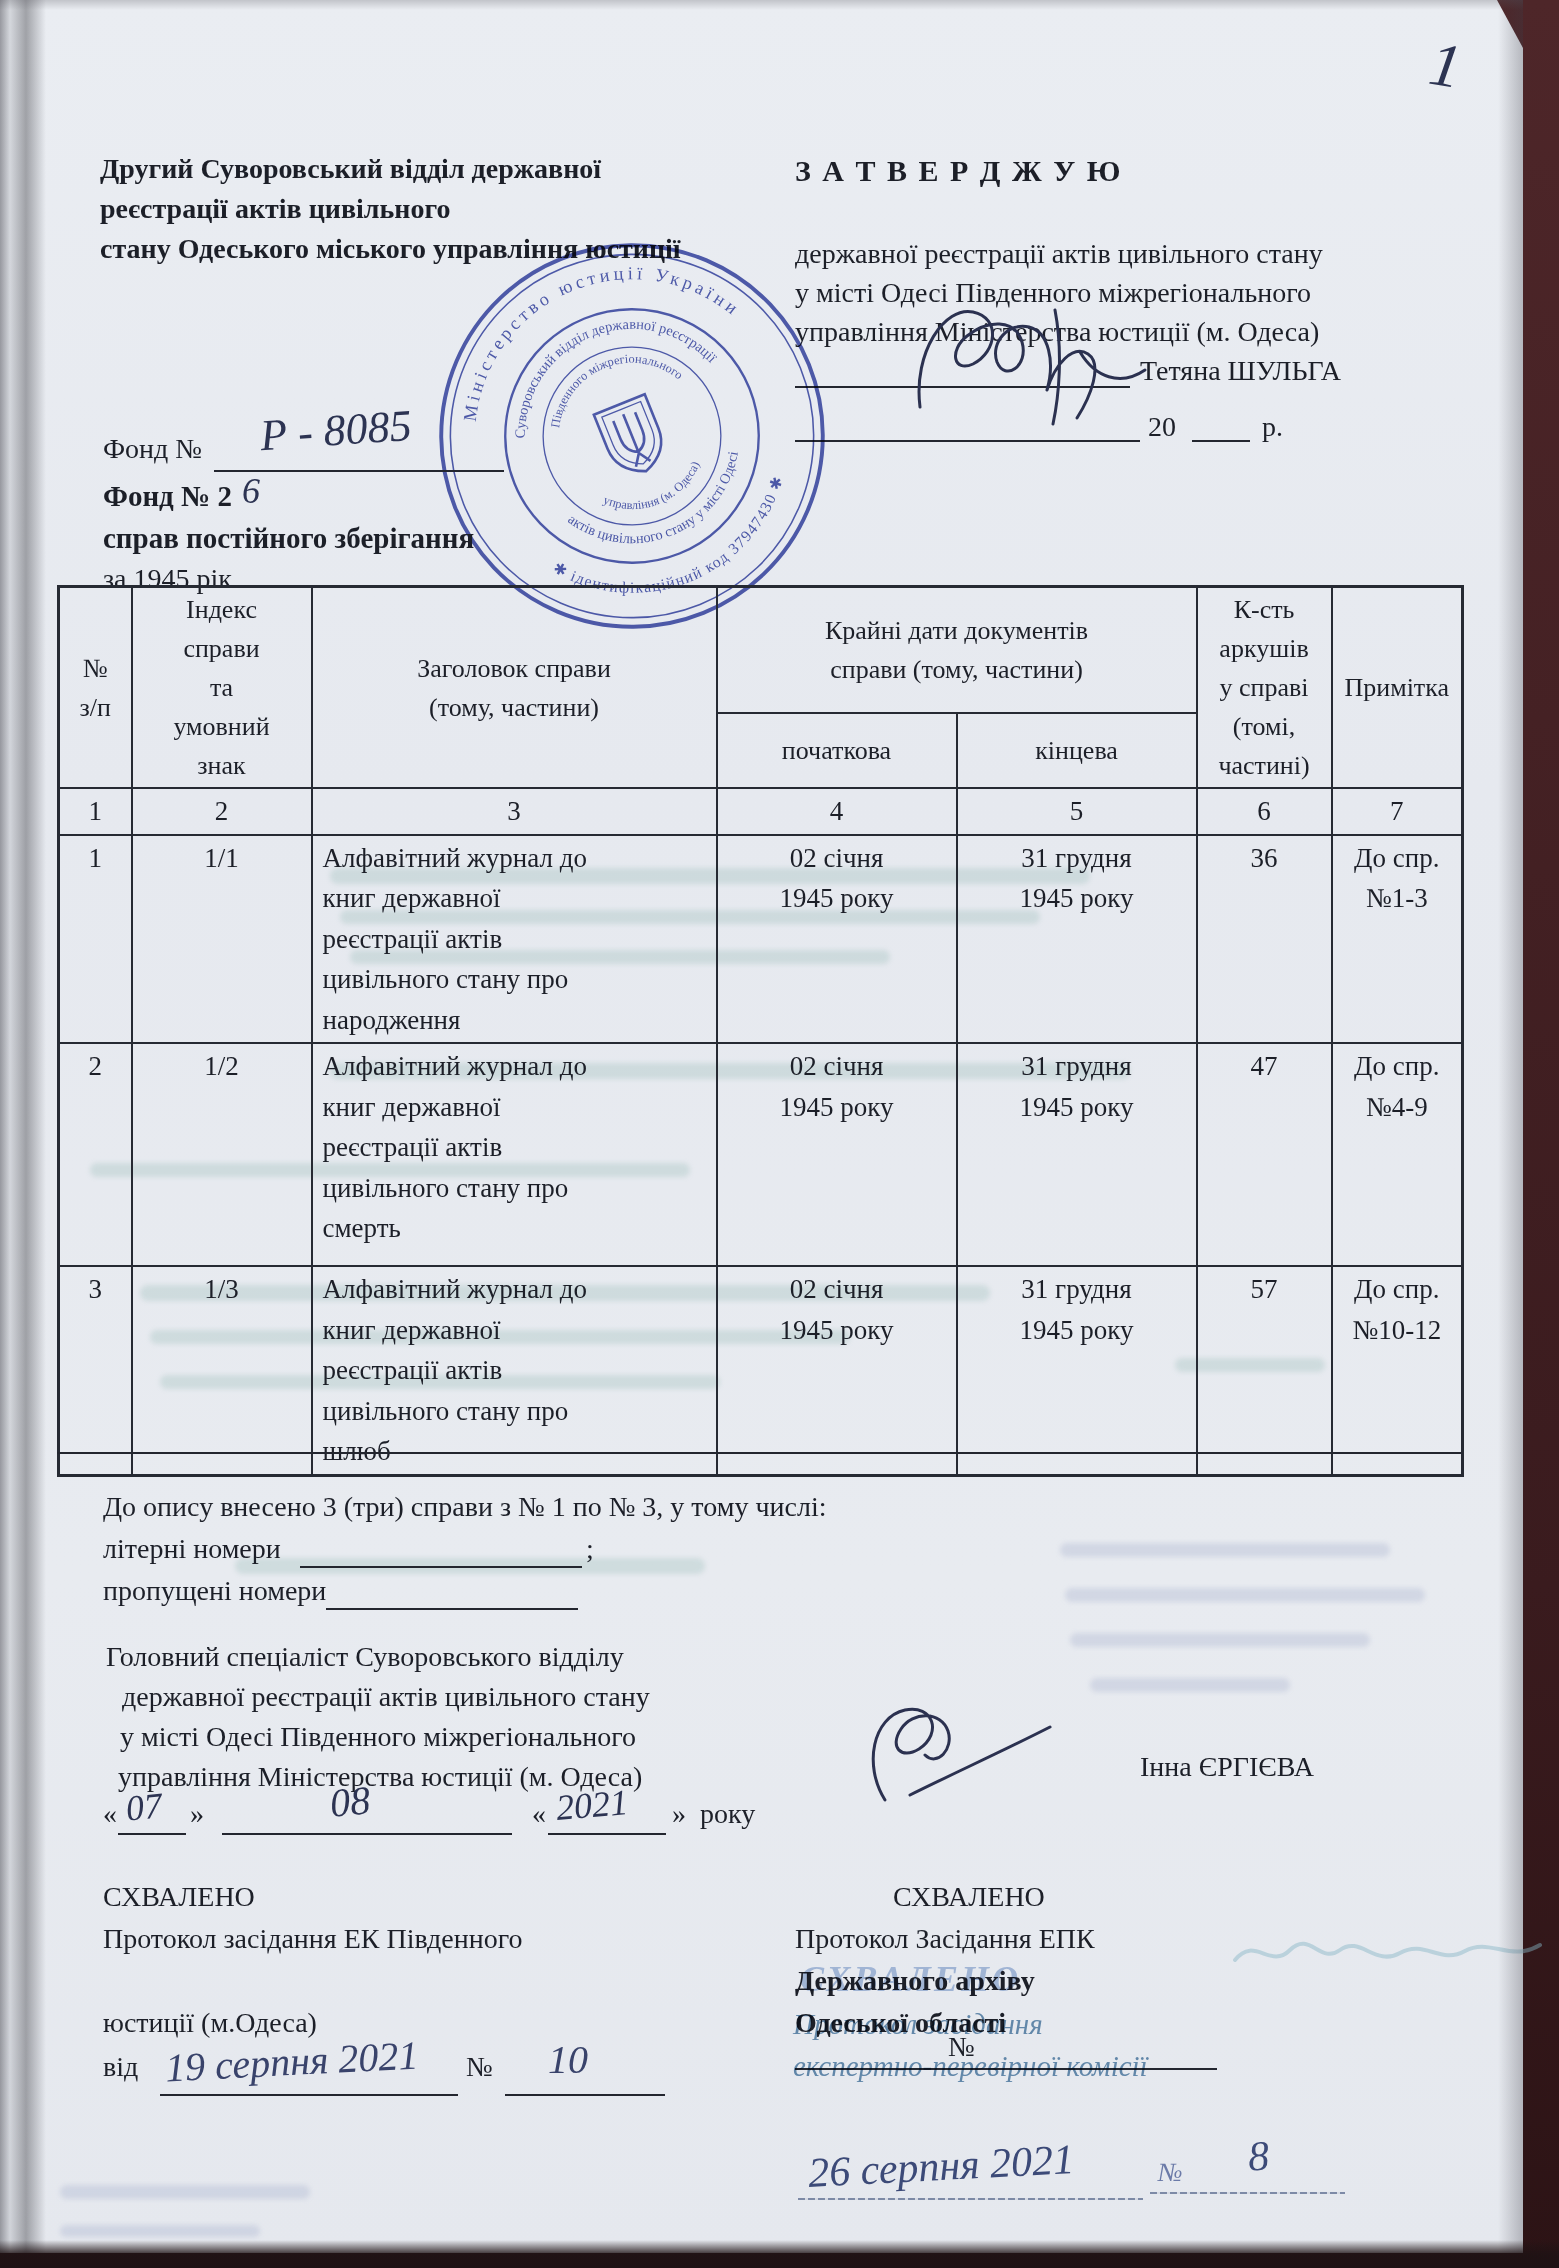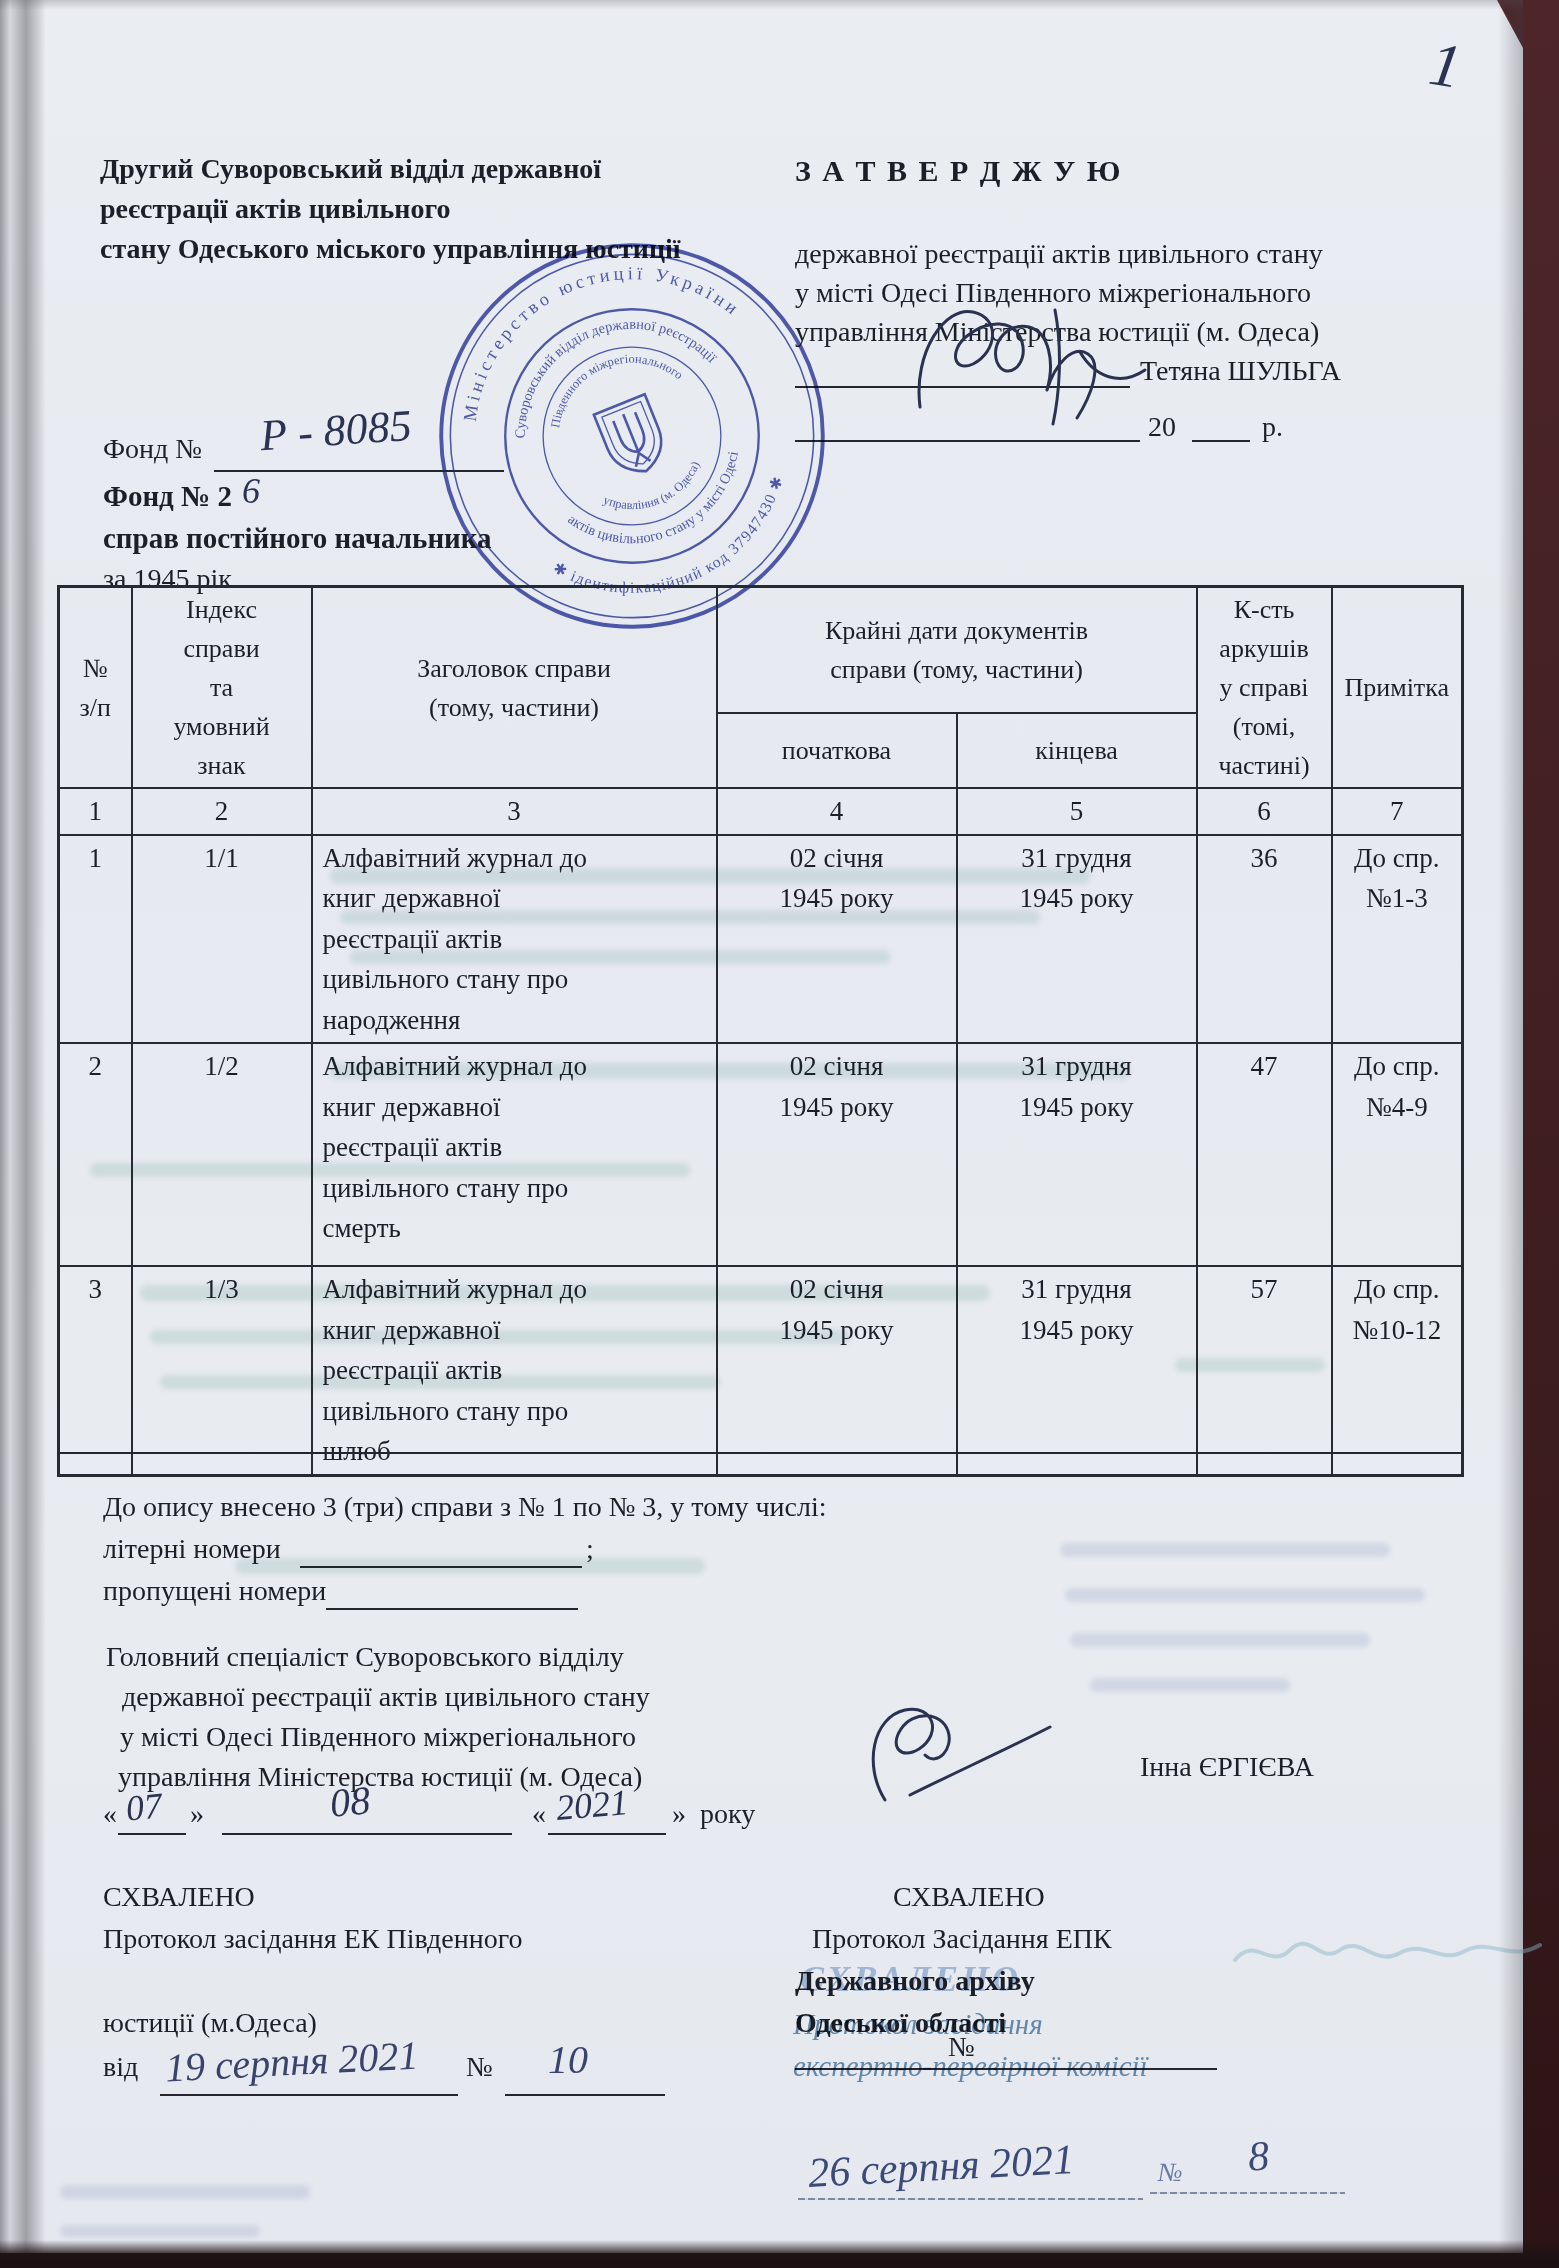--- a/index.html
+++ b/index.html
@@ -103,21 +103,21 @@
         <path d="M141,134 v15 c0,8 4,12 9,14 c5,-2 9,-6 9,-14 v-15 M150,132 v32 M150,164 l-6,9 M150,164 l6,9"></path>
       </g>
     </g>
   </svg>
 
   <div class="abs t" style="left:103px;top:430px">Фонд №</div>
   <div class="ul" style="left:214px;top:470px;width:290px"></div>
   <div class="abs hw" style="left:260px;top:405px;font-size:44px;transform:rotate(-4deg)">Р - 8085</div>
   <div class="abs t b" style="left:103px;top:476px;font-size:29px"><span>Фонд №</span>&nbsp;<span>2</span></div>
   <div class="abs hw" style="left:242px;top:470px;font-size:36px">6</div>
-  <div class="abs t b" style="left:103px;top:518px;font-size:29px">справ постійного начальника</div>
+  <div class="abs t b" style="left:103px;top:518px;font-size:29px">справ постійного зберігання</div>
   <div class="abs t" style="left:103px;top:560px">за 1945 рік</div>
 
   <table class="doc-table">
     <colgroup>
       <col style="width:73px">
         <col style="width:180px">
         <col style="width:405px">
       <col style="width:240px">
         <col style="width:240px">
         <col style="width:135px">
@@ -241,21 +241,21 @@
   <div class="abs t" style="left:103px;top:1920px">Протокол засідання ЕК Південного</div>
   <div class="abs t" style="left:103px;top:2004px">юстиції (м.Одеса)</div>
   <div class="abs t" style="left:103px;top:2048px">від</div>
   <div class="ul" style="left:160px;top:2094px;width:298px"></div>
   <div class="abs hw" style="left:165px;top:2038px;font-size:40px;transform:rotate(-3deg);color:#39436b">19 серпня 2021</div>
   <div class="abs t" style="left:466px;top:2048px">№</div>
   <div class="ul" style="left:505px;top:2094px;width:160px"></div>
   <div class="abs hw" style="left:548px;top:2036px;font-size:40px;color:#39436b">10</div>
 
   <div class="abs t" style="left:893px;top:1878px">СХВАЛЕНО</div>
-  <div class="abs t" style="left:812px;top:1920px">Протокол Засідання ЕПК</div>
+  <div class="abs t" style="left:795px;top:1920px">Протокол Засідання ЕПК</div>
   <div class="abs t b" style="left:795px;top:1962px">Державного архіву</div>
   <div class="abs t b" style="left:795px;top:2004px">Одеської області</div>
   <div class="abs t" style="left:948px;top:2028px">№</div>
   <div class="ul" style="left:795px;top:2068px;width:422px"></div>
 
   <div class="greenstamp" style="left:800px;top:1958px;font-size:36px;font-weight:bold;letter-spacing:3px;color:rgba(100,140,200,.5)">СХВАЛЕНО</div>
   <div class="greenstamp" style="left:793px;top:2008px;font-size:29px">Протокол засідання</div>
   <div class="greenstamp" style="left:793px;top:2050px;font-size:29px">експертно-перевірної комісії</div>
 
   <svg class="abs" style="left:1225px;top:1905px;opacity:.45" width="330" height="90" viewBox="0 0 330 90">

